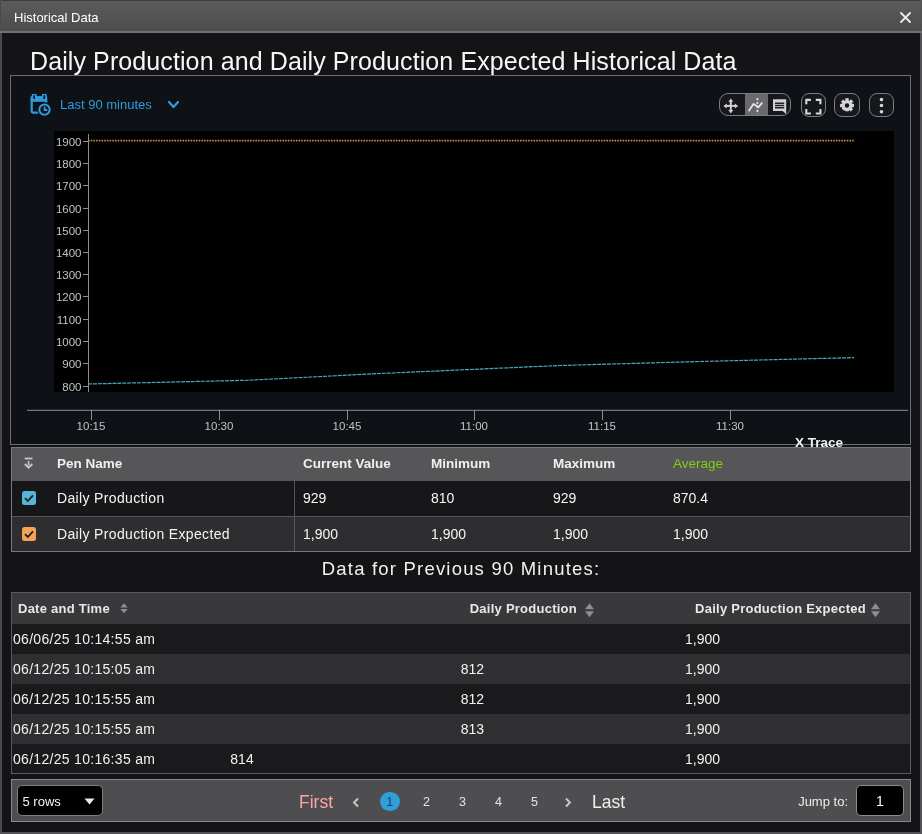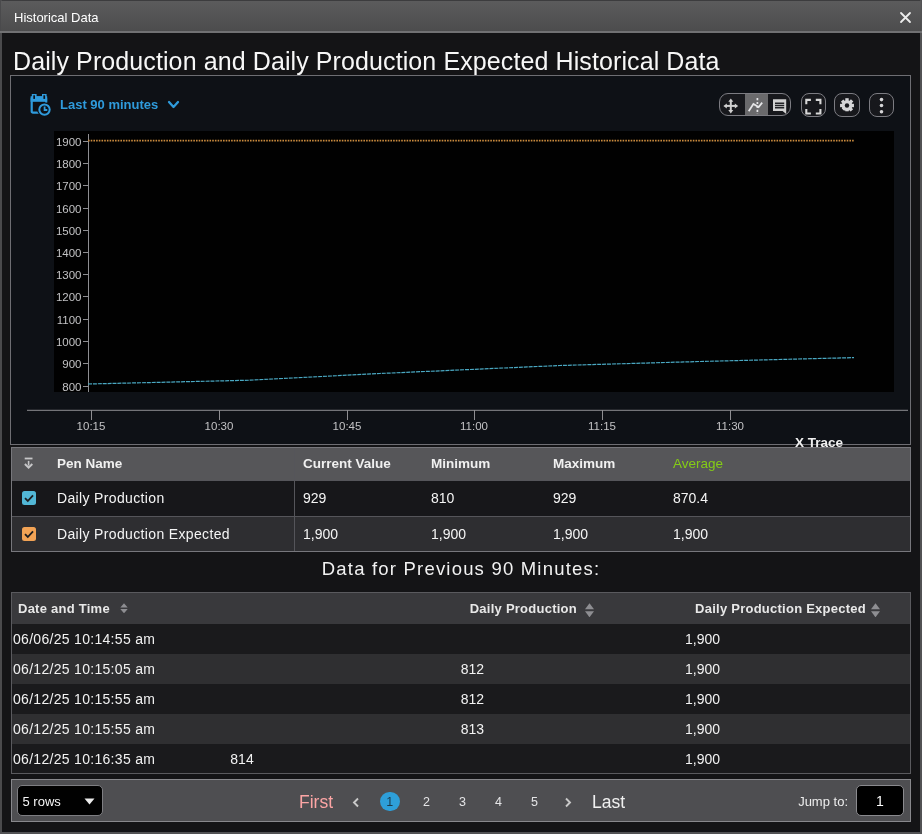--- a/index.html
+++ b/index.html
@@ -15,36 +15,36 @@
 <div class="abs" style="left:920px;top:0;width:2px;height:834px;background:#525254"></div>
 <div class="abs" style="left:0;top:832px;width:922px;height:2px;background:#525254"></div>
 
 <div class="abs" style="left:1px;top:1px;width:920px;height:30px;background:linear-gradient(#5b5b5c,#4c4c4d)"></div>
 <div class="abs" style="left:0px;top:31px;width:922px;height:2px;background:#717173"></div>
 <div class="abs" style="left:14px;top:10px;color:#ffffff;font-size:13px">Historical Data</div>
 <svg class="abs" style="left:899px;top:10.5px" width="13" height="13" viewBox="0 0 13 13">
   <path d="M2 2 L11 11 M11 2 L2 11" stroke="#ececec" stroke-width="1.8" stroke-linecap="round"></path>
 </svg>
 
-<div class="abs" style="left:13px;top:47px;color:#f7f7f7;font-size:25px;letter-spacing:0.1px">Daily Production and Daily Production Expected Historical Data</div>
+<div class="abs" style="left:30px;top:47px;color:#f7f7f7;font-size:25px;letter-spacing:0.1px">Daily Production and Daily Production Expected Historical Data</div>
 
 <div class="abs" id="panel" style="left:10px;top:75px;width:901px;height:370px;background:#0e1116;border:1px solid #6e6e73"></div>
 
 <svg class="abs" style="left:29.5px;top:93px" width="21" height="23" viewBox="0 0 21 23">
   <rect x="1.7" y="4.4" width="14.4" height="15.2" rx="1.2" fill="none" stroke="#2f9bdc" stroke-width="2.2"></rect>
   <rect x="0.6" y="3.3" width="16.6" height="5.5" fill="#2f9bdc"></rect>
   <rect x="1.8" y="1" width="4.8" height="6.4" fill="#2f9bdc"></rect>
   <rect x="12" y="1" width="4.6" height="6.4" fill="#2f9bdc"></rect>
   <rect x="3.3" y="2.3" width="1.7" height="3.6" fill="#0e1116"></rect>
   <rect x="13.4" y="2.3" width="1.7" height="3.6" fill="#0e1116"></rect>
   <circle cx="14.5" cy="16.6" r="7.4" fill="#0e1116"></circle>
   <circle cx="14.5" cy="16.6" r="5.2" fill="none" stroke="#2f9bdc" stroke-width="2"></circle>
   <path d="M14.6 13.4 L14.6 17 L17.3 17" stroke="#2f9bdc" stroke-width="1.8" fill="none"></path>
 </svg>
-<div class="abs" style="left:60px;top:97px;color:#2f9bdc;font-size:13px;font-weight:bold">Last 90 minutes</div>
+<div class="abs" style="left:60px;top:97px;color:#2f9bdc;font-size:13px;font-weight:normal">Last 90 minutes</div>
 <svg class="abs" style="left:167px;top:100px" width="13" height="10" viewBox="0 0 13 10">
   <path d="M2 2 L6.5 7 L11 2" stroke="#2f9bdc" stroke-width="2.3" fill="none" stroke-linecap="round" stroke-linejoin="round"></path>
 </svg>
 
 <div class="abs" style="left:719px;top:93px;width:72px;height:23px;border:1px solid #7c7c82;border-radius:9px;background:#17181c;overflow:hidden">
   <div class="abs" style="left:25px;top:0;width:23px;height:22px;background:#6a6a6c"></div>
 </div>
 <svg class="abs" style="left:719px;top:93px" width="72" height="23" viewBox="0 0 72 23">
 
   <g stroke="#d0d0d0" stroke-width="2" fill="#d0d0d0">

